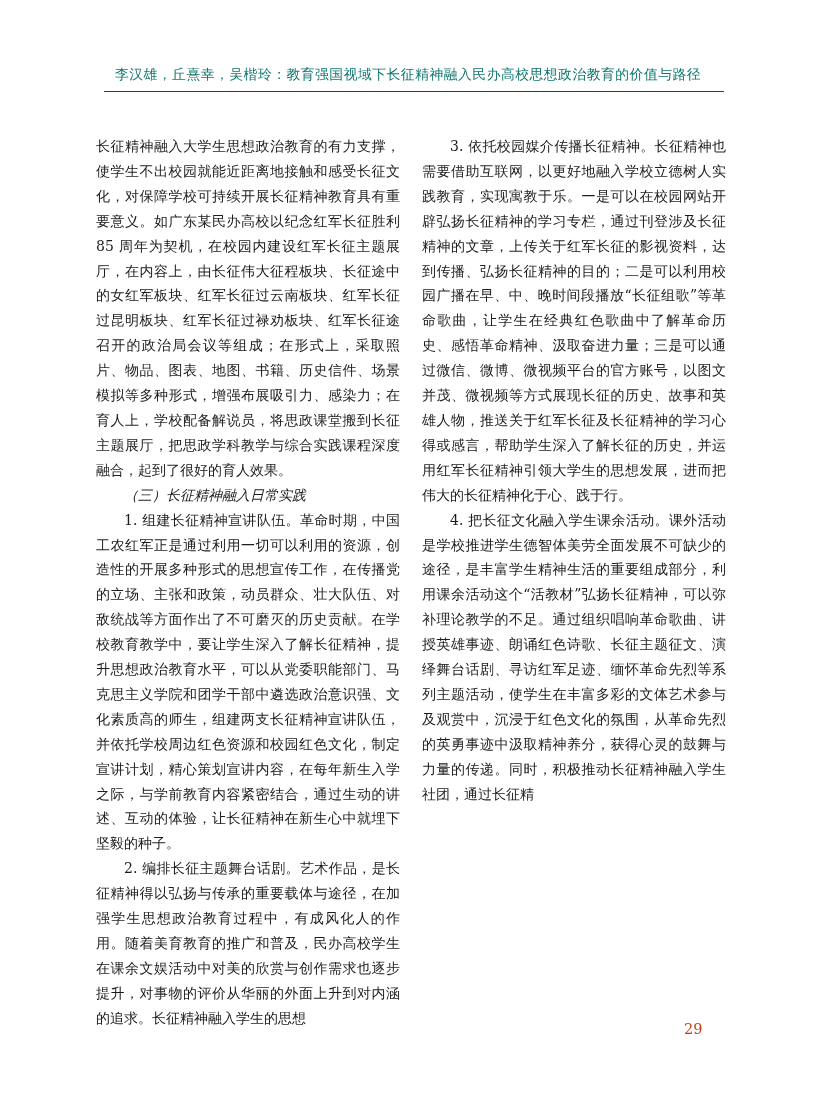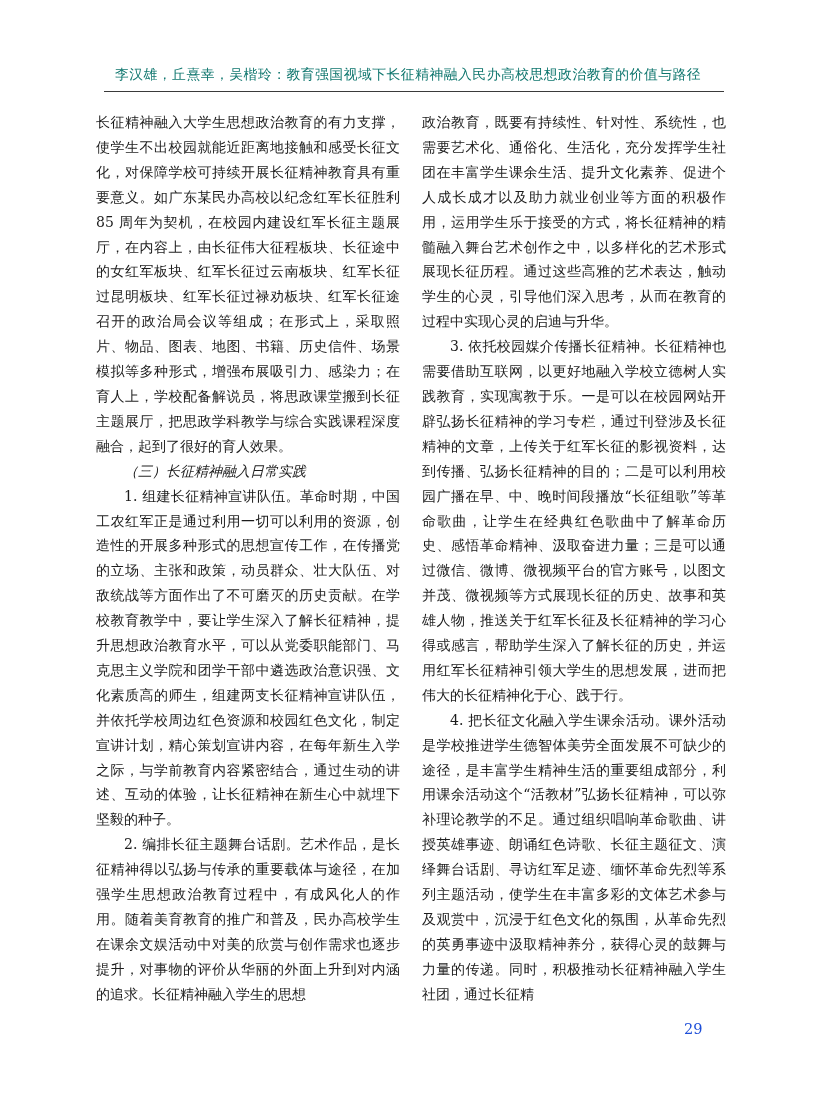--- a/index.html
+++ b/index.html
@@ -29,27 +29,28 @@
     position:absolute; top:110px; left:96px; width:630px;
     display:flex; gap:22px;
   }
   .col {
     width:304px;
     font-size:14px;
     line-height:24.9px;
     text-align:justify;
     text-justify:inter-ideograph;
     color:#1c1c1c;
+    margin-top:24px;
   }
   .col p { margin:0; padding:0; }
   .col p.indent { text-indent:2em; }
   .col p.subheading { text-indent:2em; font-style:italic; }
   .page-number {
     position:absolute; top:1021px; left:684px;
-    font-size:14.5px; color:#1d4ed8;
+    font-size:14.5px; color:#c2410c;
   }
 </style>
 </head>
 <body>
 
 <div class="page">
 
   <div class="running-header">李汉雄，丘熹幸，吴楷玲：教育强国视域下长征精神融入民办高校思想政治教育的价值与路径</div>
 
   <div class="header-rule"></div>
@@ -57,21 +58,20 @@
   <div class="content">
 
     <div class="col">
       <p>长征精神融入大学生思想政治教育的有力支撑，使学生不出校园就能近距离地接触和感受长征文化，对保障学校可持续开展长征精神教育具有重要意义。如广东某民办高校以纪念红军长征胜利 85 周年为契机，在校园内建设红军长征主题展厅，在内容上，由长征伟大征程板块、长征途中的女红军板块、红军长征过云南板块、红军长征过昆明板块、红军长征过禄劝板块、红军长征途召开的政治局会议等组成；在形式上，采取照片、物品、图表、地图、书籍、历史信件、场景模拟等多种形式，增强布展吸引力、感染力；在育人上，学校配备解说员，将思政课堂搬到长征主题展厅，把思政学科教学与综合实践课程深度融合，起到了很好的育人效果。</p>
       <p class="subheading">（三）长征精神融入日常实践</p>
       <p class="indent">1. 组建长征精神宣讲队伍。革命时期，中国工农红军正是通过利用一切可以利用的资源，创造性的开展多种形式的思想宣传工作，在传播党的立场、主张和政策，动员群众、壮大队伍、对敌统战等方面作出了不可磨灭的历史贡献。在学校教育教学中，要让学生深入了解长征精神，提升思想政治教育水平，可以从党委职能部门、马克思主义学院和团学干部中遴选政治意识强、文化素质高的师生，组建两支长征精神宣讲队伍，并依托学校周边红色资源和校园红色文化，制定宣讲计划，精心策划宣讲内容，在每年新生入学之际，与学前教育内容紧密结合，通过生动的讲述、互动的体验，让长征精神在新生心中就埋下坚毅的种子。</p>
       <p class="indent">2. 编排长征主题舞台话剧。艺术作品，是长征精神得以弘扬与传承的重要载体与途径，在加强学生思想政治教育过程中，有成风化人的作用。随着美育教育的推广和普及，民办高校学生在课余文娱活动中对美的欣赏与创作需求也逐步提升，对事物的评价从华丽的外面上升到对内涵的追求。长征精神融入学生的思想</p>
     </div>
 
     <div class="col">
-      <p>政治教育，既要有持续性、针对性、系统性，也需要艺术化、通俗化、生活化，充分发挥学生社团在丰富学生课余生活、提升文化素养、促进个人成长成才以及助力就业创业等方面的积极作用，运用学生乐于接受的方式，将长征精神的精髓融入舞台艺术创作之中，以多样化的艺术形式展现长征历程。通过这些高雅的艺术表达，触动学生的心灵，引导他们深入思考，从而在教育的过程中实现心灵的启迪与升华。</p>
       <p class="indent">3. 依托校园媒介传播长征精神。长征精神也需要借助互联网，以更好地融入学校立德树人实践教育，实现寓教于乐。一是可以在校园网站开辟弘扬长征精神的学习专栏，通过刊登涉及长征精神的文章，上传关于红军长征的影视资料，达到传播、弘扬长征精神的目的；二是可以利用校园广播在早、中、晚时间段播放“长征组歌”等革命歌曲，让学生在经典红色歌曲中了解革命历史、感悟革命精神、汲取奋进力量；三是可以通过微信、微博、微视频平台的官方账号，以图文并茂、微视频等方式展现长征的历史、故事和英雄人物，推送关于红军长征及长征精神的学习心得或感言，帮助学生深入了解长征的历史，并运用红军长征精神引领大学生的思想发展，进而把伟大的长征精神化于心、践于行。</p>
       <p class="indent">4. 把长征文化融入学生课余活动。课外活动是学校推进学生德智体美劳全面发展不可缺少的途径，是丰富学生精神生活的重要组成部分，利用课余活动这个“活教材”弘扬长征精神，可以弥补理论教学的不足。通过组织唱响革命歌曲、讲授英雄事迹、朗诵红色诗歌、长征主题征文、演绎舞台话剧、寻访红军足迹、缅怀革命先烈等系列主题活动，使学生在丰富多彩的文体艺术参与及观赏中，沉浸于红色文化的氛围，从革命先烈的英勇事迹中汲取精神养分，获得心灵的鼓舞与力量的传递。同时，积极推动长征精神融入学生社团，通过长征精</p>
     </div>
 
   </div>
 
   <div class="page-number">29</div>
 
 </div>
 

